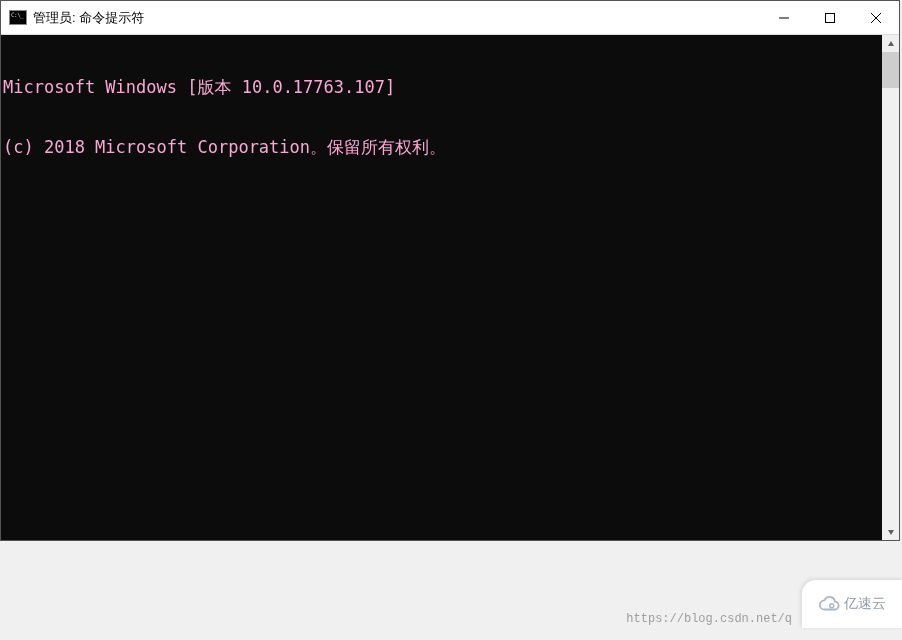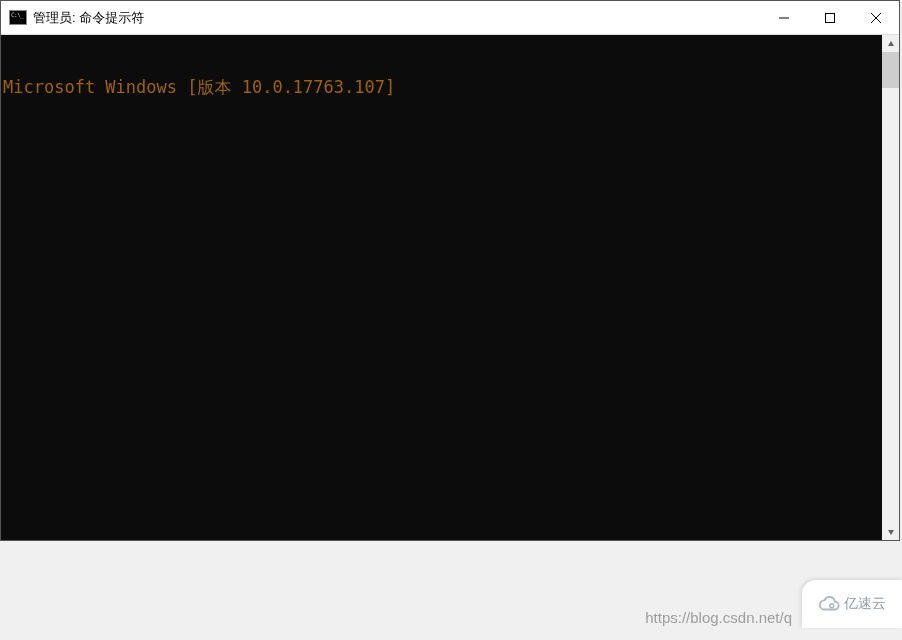--- a/index.html
+++ b/index.html
@@ -64,21 +64,21 @@
 
     .client-area {
       flex: 1;
       display: flex;
       background: #000;
       position: relative;
     }
     .terminal {
       flex: 1;
       background: #0c0c0c;
-      color: #a16207;
+      color: #f9a8d4;
       font-family: "NSimSun", "SimSun", "Consolas", monospace;
       font-size: 17px;
       line-height: 20px;
       padding: 2px 0 0 2px;
       white-space: pre;
       overflow: hidden;
     }
     .terminal .line { display: block; }
     .prompt-line { display: flex; align-items: baseline; }
     .cursor {
@@ -108,23 +108,23 @@
       position: absolute;
       top: 0; left: 0; right: 0;
       height: 36px;
       background: #cdcdcd;
     }
 
     .watermark-text {
       position: absolute;
       bottom: 14px;
       right: 110px;
-      font-size: 15px;
+      font-size: 12px;
       color: rgba(130,130,130,0.75);
-      font-family: Liberation Sans, sans-serif;
+      font-family: Liberation Mono, monospace;
     }
     .brand-badge {
       position: absolute;
       right: 0;
       bottom: 12px;
       width: 100px;
       height: 48px;
       background: #fff;
       border-top-left-radius: 14px;
       box-shadow: -1px -1px 4px rgba(0,0,0,0.12);
@@ -166,20 +166,21 @@
       <svg viewBox="0 0 10 10">
           <line x1="0" y1="0" x2="10" y2="10" stroke="currentColor" stroke-width="1"></line>
           <line x1="10" y1="0" x2="0" y2="10" stroke="currentColor" stroke-width="1"></line>
         </svg>
     </div>
   </div>
 
   <div class="client-area">
     <div class="terminal">
       <span class="line">Microsoft Windows [版本 10.0.17763.107]</span>
+      <span class="line">(c) 2018 Microsoft Corporation。保留所有权利。</span>
       <span class="line"> </span>
     </div>
 
     <div class="scrollbar">
       <div class="sb-btn">
         <svg viewBox="0 0 8 8">
             <polygon points="4,1 7,6 1,6"></polygon>
           </svg>
       </div>
       <div class="sb-track">

